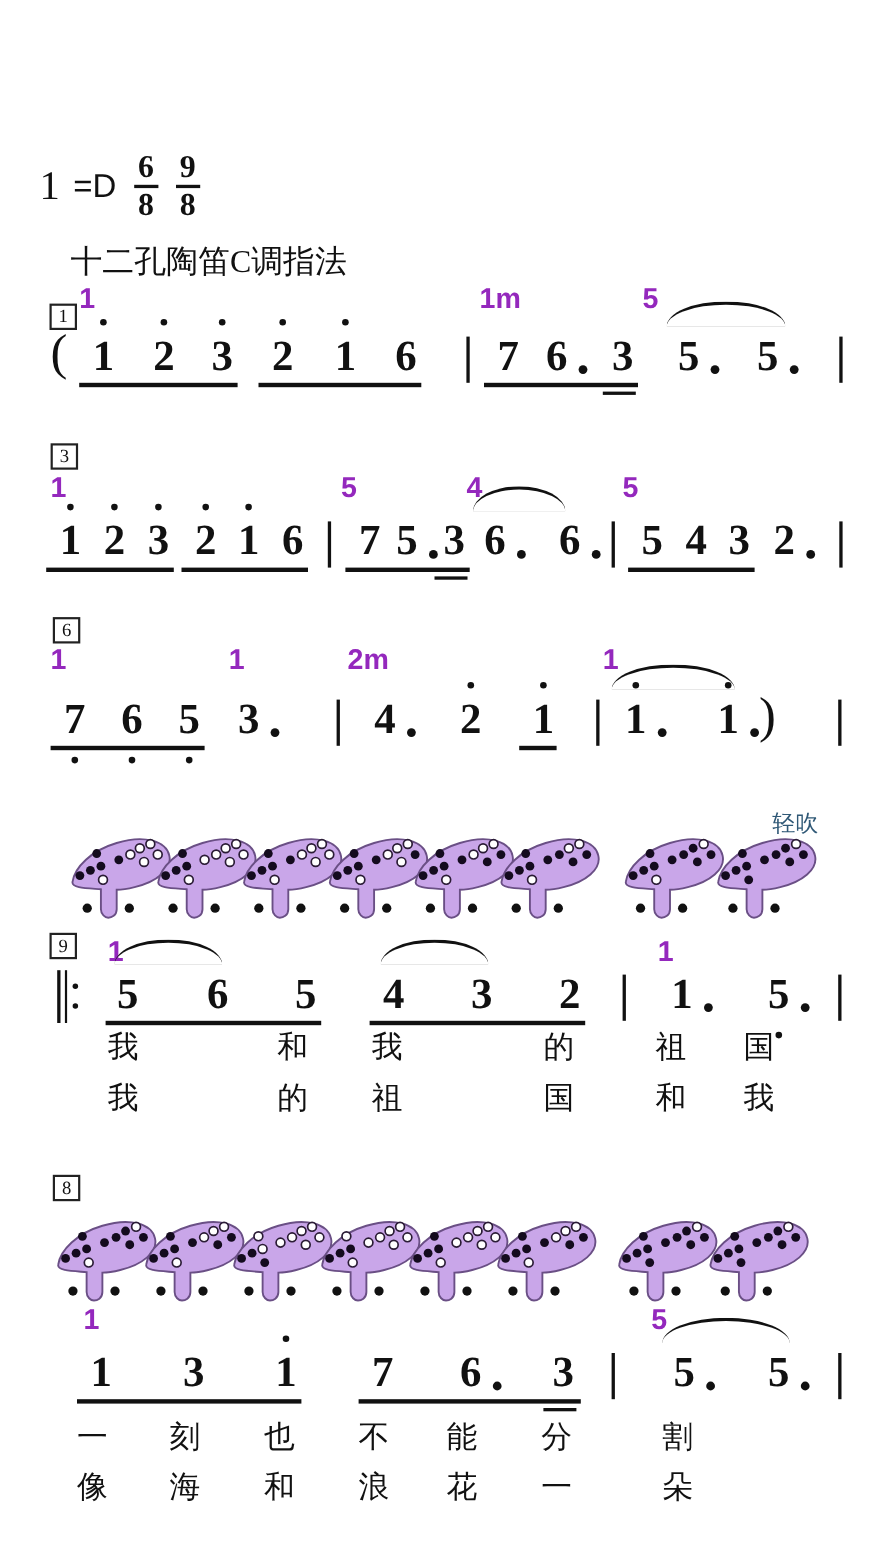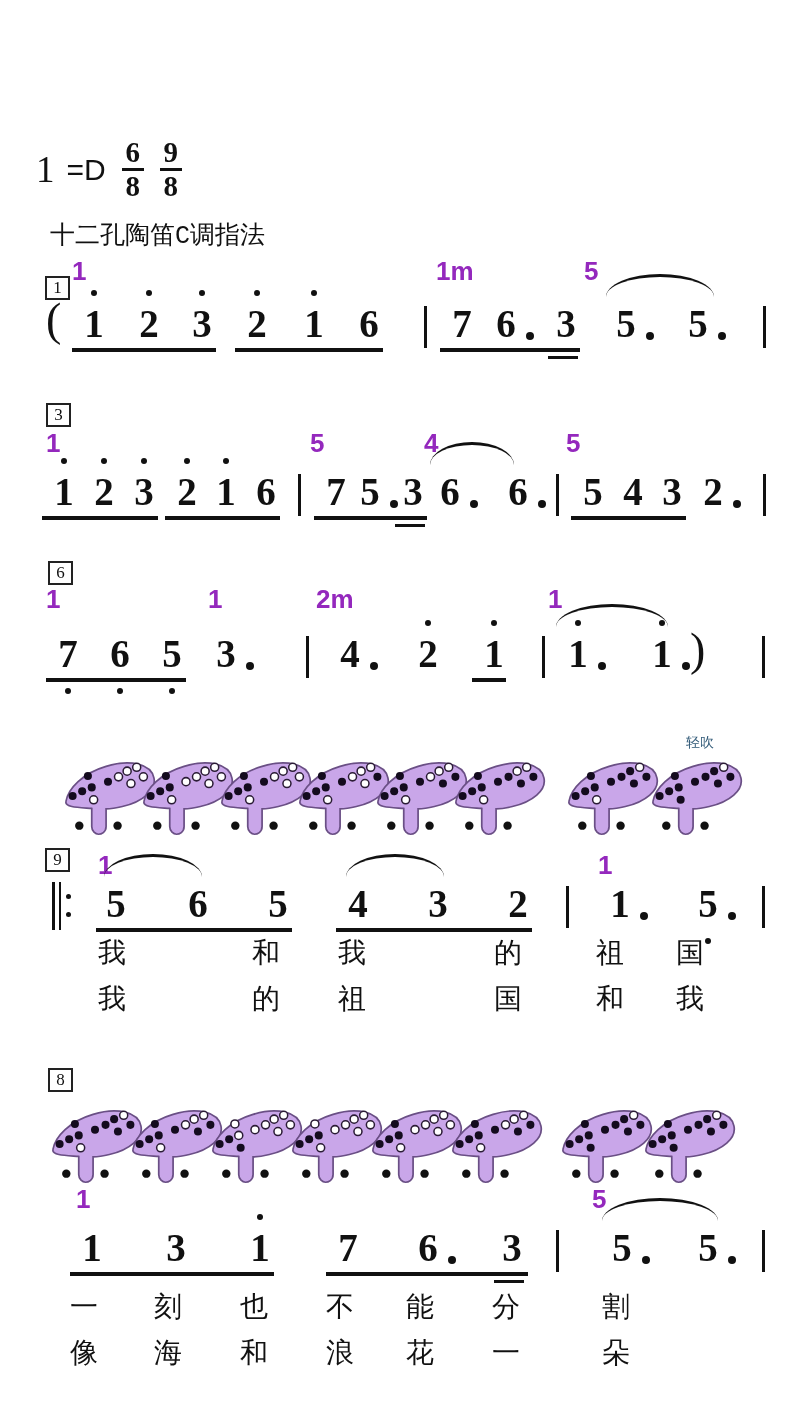--- a/index.html
+++ b/index.html
@@ -6,22 +6,22 @@
   #sheet{position:relative;width:800px;height:1422px;background:#ffffff;overflow:hidden;
          font-family:"Liberation Serif",serif;color:#111;}
   .title{position:absolute;top:58px;left:0;width:100%;text-align:center;
          font-family:"Liberation Sans",sans-serif;font-weight:700;font-size:31px;letter-spacing:2px;}
   #keyrow{position:absolute;left:36px;top:138px;display:flex;align-items:center;gap:12px;}
   .keynum{font-family:"Liberation Serif",serif;font-size:37px;}
   .keyeq{font-family:"Liberation Sans",sans-serif;font-size:30px;}
   .frac{display:inline-flex;flex-direction:column;align-items:center;margin-left:4px;}
   .frac b{font-family:"Liberation Serif",serif;font-weight:700;font-size:29px;line-height:29px;}
   .frac .fbar{width:22px;height:3px;background:#111;margin:1px 0;}
-  .subtitle{position:absolute;left:50px;top:218px;font-family:Liberation Mono, monospace;font-size:25px;}
-  .hint{position:absolute;font-family:"Liberation Sans",sans-serif;font-size:14px;color:var(--breath,#2f5876);}
+  .subtitle{position:absolute;left:64px;top:218px;font-family:Liberation Serif, serif;font-size:29px;}
+  .hint{position:absolute;font-family:"Liberation Sans",sans-serif;font-size:21px;color:var(--breath,#2f5876);margin-left:16px;}
   .mbox{position:absolute;border:2px solid #222;font-family:"Liberation Serif",serif;font-size:17px;
         line-height:20px;padding:0 5px;min-width:11px;text-align:center;background:#fff;}
   .chord{position:absolute;font-family:"Liberation Sans",sans-serif;font-weight:700;font-size:26px;
          color:var(--chord,#9428bd);line-height:26px;}
   .note{position:absolute;width:28px;height:44px;font-family:"Liberation Serif",serif;font-weight:700;
         font-size:39px;line-height:44px;text-align:center;}
   .od{position:absolute;width:6px;height:6px;border-radius:50%;background:#111;left:50%;margin-left:-3px;}
   .od.hi{top:-12px;} .od.lo{top:56px;}
   .dd{position:absolute;width:8px;height:8px;border-radius:50%;background:#111;right:-14px;bottom:6px;}
   .beam{position:absolute;height:3.5px;background:#111;}

